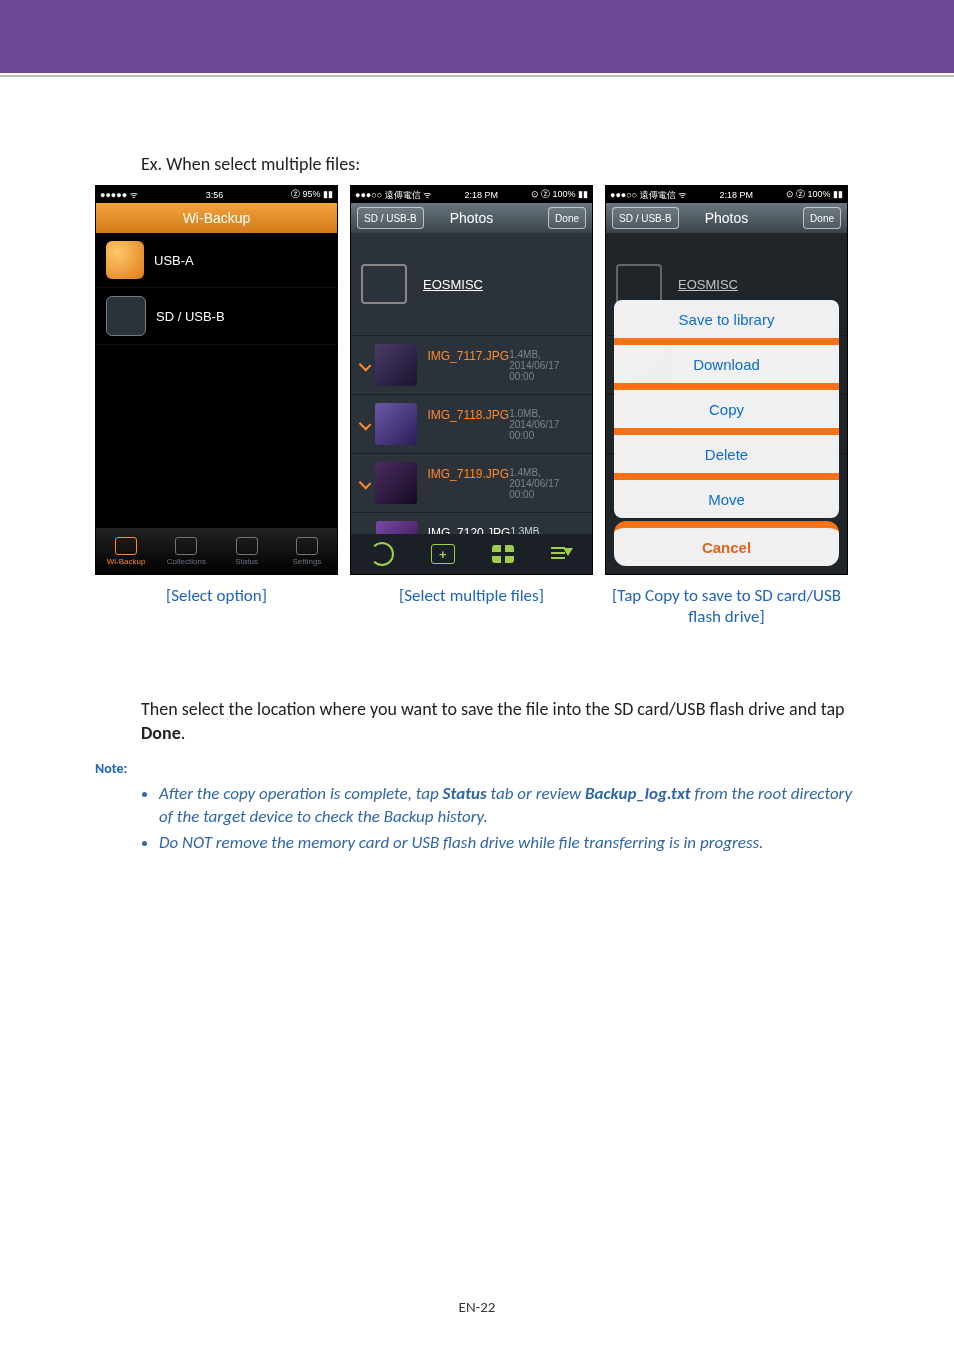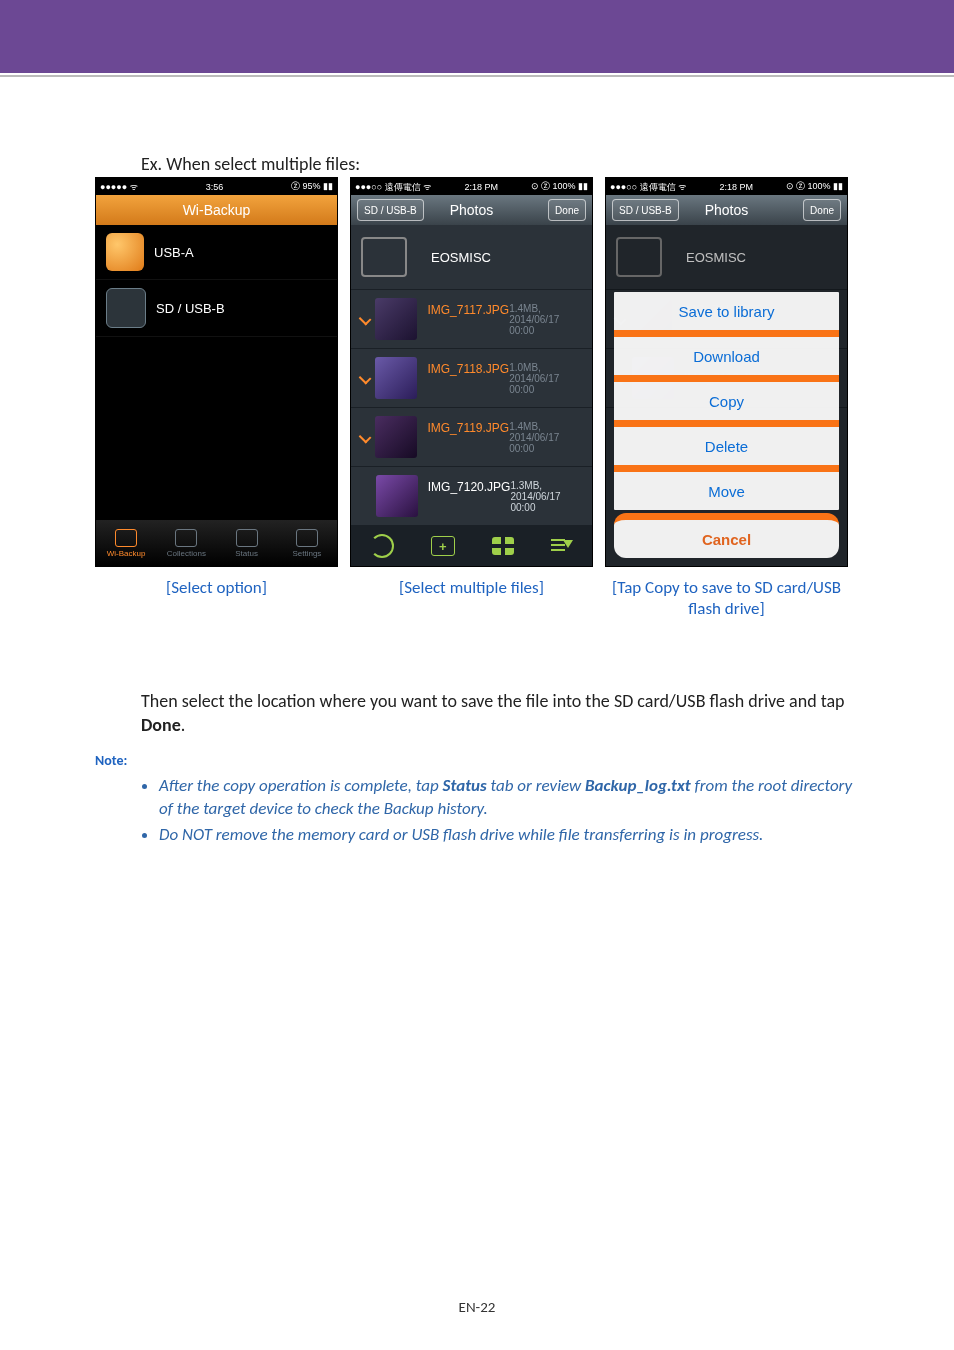--- a/index.html
+++ b/index.html
@@ -1,20 +1,20 @@
 <!DOCTYPE html>
 <html><head>
 <meta charset="utf-8">
 <style>
   html,body{margin:0;padding:0;background:#fff;font-family:Calibri,Arial,sans-serif;color:#222;}
   .page{width:954px;height:1350px;position:relative;box-sizing:border-box;}
   .topband{height:70px;background:#6c4894;border-bottom:3px solid #6c4894;}
   .grayline{height:2px;background:#bbb;margin-top:2px;}
   .content{padding:30px 95px 0 95px;}
-  .lead{font-size:18px;margin:46px 0 2px 46px;}
+  .lead{font-size:18px;margin:46px 0 10px 46px;}
   .row{display:flex;gap:12px;}
   
   .phone{width:243px;height:390px;border:1px solid #000;box-sizing:border-box;display:flex;flex-direction:column;font-family:"Helvetica Neue",Arial,sans-serif;}
   .statusbar{height:17px;background:#000;color:#fff;font-size:9px;display:flex;align-items:center;justify-content:space-between;padding:0 4px;}
   .sb-left,.sb-right{display:flex;align-items:center;gap:3px;}
   .titlebar{height:30px;display:flex;align-items:center;justify-content:center;position:relative;color:#fff;font-size:14px;}
   .titlebar.ora{background:linear-gradient(#f2a33d,#d37a1a);}
   .titlebar.gray{background:linear-gradient(#6a7780,#3a434a);}
   .pillbtn{position:absolute;height:20px;border:1px solid rgba(255,255,255,.6);border-radius:4px;font-size:10px;color:#fff;display:flex;align-items:center;padding:0 6px;background:rgba(255,255,255,.08);}
   .pillbtn.left{left:6px;}
@@ -28,21 +28,21 @@
   .ic-usb{background:radial-gradient(circle at 30% 30%,#ffc76b,#e07b18);}
   .ic-sd{background:#2c343a;border:1px solid #6b7d88;}
   
   .tabbar{height:46px;background:linear-gradient(#222,#000);display:flex;}
   .tab{flex:1;display:flex;flex-direction:column;align-items:center;justify-content:center;gap:2px;}
   .tab .ti{width:20px;height:16px;border:1px solid;border-radius:3px;}
   .tab .tl{font-size:8px;}
   .tab.sel .ti{border-color:#ff8a2c;} .tab.sel .tl{color:#ff8a2c;}
   .tab.uns .ti{border-color:#6a7680;} .tab.uns .tl{color:#6a7680;}
   
-  .folderrow{display:flex;align-items:center;gap:24px;padding:12px 10px;border-bottom:1px solid #1a2026;}
+  .folderrow{display:flex;align-items:center;gap:16px;padding:31px 10px;border-bottom:1px solid #1a2026;text-decoration:underline;}
   .foldsq{width:42px;height:36px;border:2px solid #888;border-radius:4px;}
   .filerow{display:flex;align-items:center;gap:10px;padding:8px 10px;border-bottom:1px solid #1a2026;}
   .thumb{width:42px;height:42px;border-radius:3px;flex:none;}
   .t1{background:linear-gradient(135deg,#4a3b68,#1c1230);}
   .t2{background:linear-gradient(135deg,#6a5aa8,#2b1d59);}
   .t3{background:linear-gradient(135deg,#4a2d60,#160a24);}
   .t4{background:linear-gradient(135deg,#7a4aa8,#2a1140);}
   .ftxt{display:flex;}
   .fname{font-size:12px;}
   .fmeta{font-size:10px;color:#7a8590;}
@@ -57,21 +57,21 @@
   .tbi.addbox::after{content:"+";position:absolute;inset:0;display:flex;align-items:center;justify-content:center;color:#9fcf4a;font-size:13px;font-weight:bold;}
   .tbi.refresh{border:none;border-radius:50%;width:20px;height:20px;border:2px solid #9fcf4a;border-left-color:transparent;}
   .tbi.multi{border:none;width:22px;height:18px;background:
     linear-gradient(#9fcf4a,#9fcf4a) 0 0/9px 7px no-repeat,
     linear-gradient(#9fcf4a,#9fcf4a) 13px 0/9px 7px no-repeat,
     linear-gradient(#9fcf4a,#9fcf4a) 0 11px/9px 7px no-repeat,
     linear-gradient(#9fcf4a,#9fcf4a) 13px 11px/9px 7px no-repeat;}
   
   .dimlayer{position:absolute;inset:0;background:rgba(0,0,0,.25);}
   .sheet{position:absolute;left:8px;right:8px;bottom:8px;display:flex;flex-direction:column;gap:3px;}
-  .sheetgrp{background:rgba(247,247,247,.97);border-radius:1px;overflow:hidden;}
+  .sheetgrp{background:rgba(247,247,247,.97);border-radius:8px;overflow:hidden;}
   .sheetbtn{height:38px;display:flex;align-items:center;justify-content:center;font-size:15px;color:#0b6dd6;border-top:7px solid #f97316;}
   .sheetbtn:first-child{border-top:none;}
   .sheetbtn.cancel{color:#e0641f;background:rgba(247,247,247,.97);border-radius:12px;font-weight:600;}
   .caption{text-align:center;color:#1f63c0;font-size:17px;margin-top:10px;}
   .para{font-size:18px;margin:70px 0 0 46px;line-height:1.35;}
   .notehdr{font-size:14px;color:#1f63c0;font-weight:700;margin:14px 0 6px 0;}
   ul.notes{margin:0 0 0 40px;padding:0 0 0 24px;}
   ul.notes li{font-size:17px;font-style:italic;color:#2f66a8;margin:4px 0;line-height:1.35;}
   ul.notes b{font-weight:700;}
   .footer{position:absolute;bottom:34px;left:0;right:0;text-align:center;font-size:15px;color:#333;}

